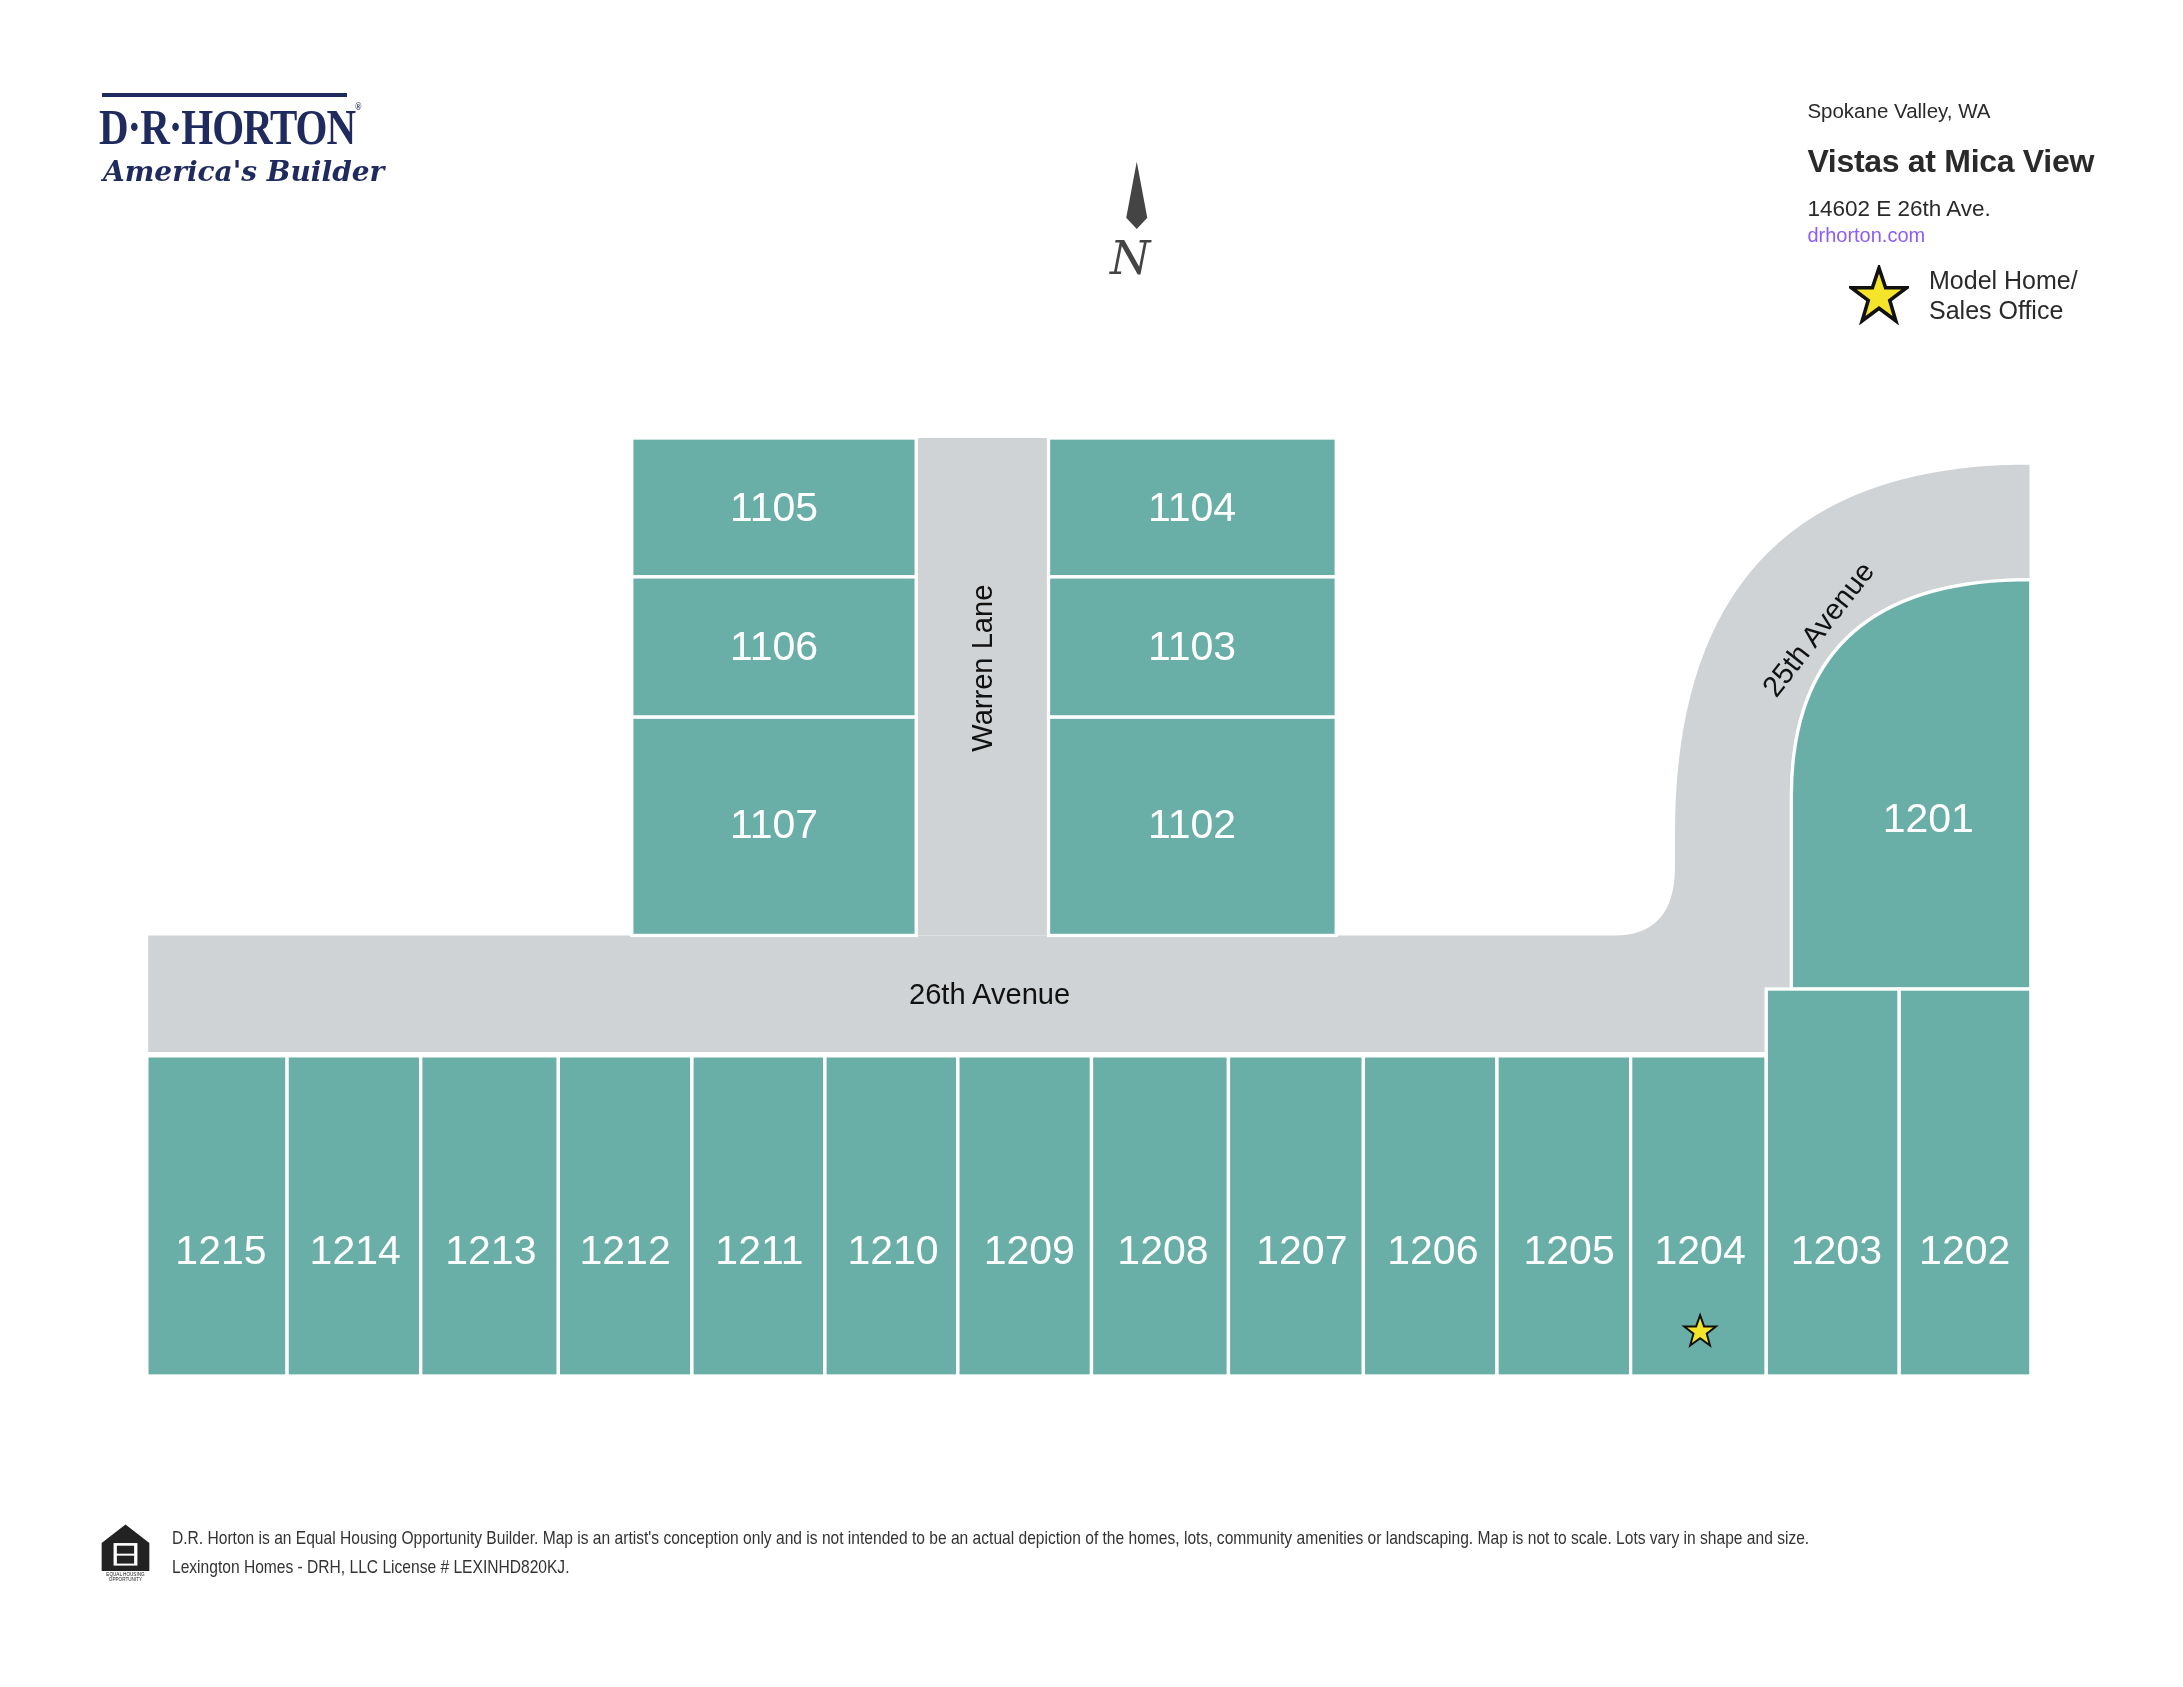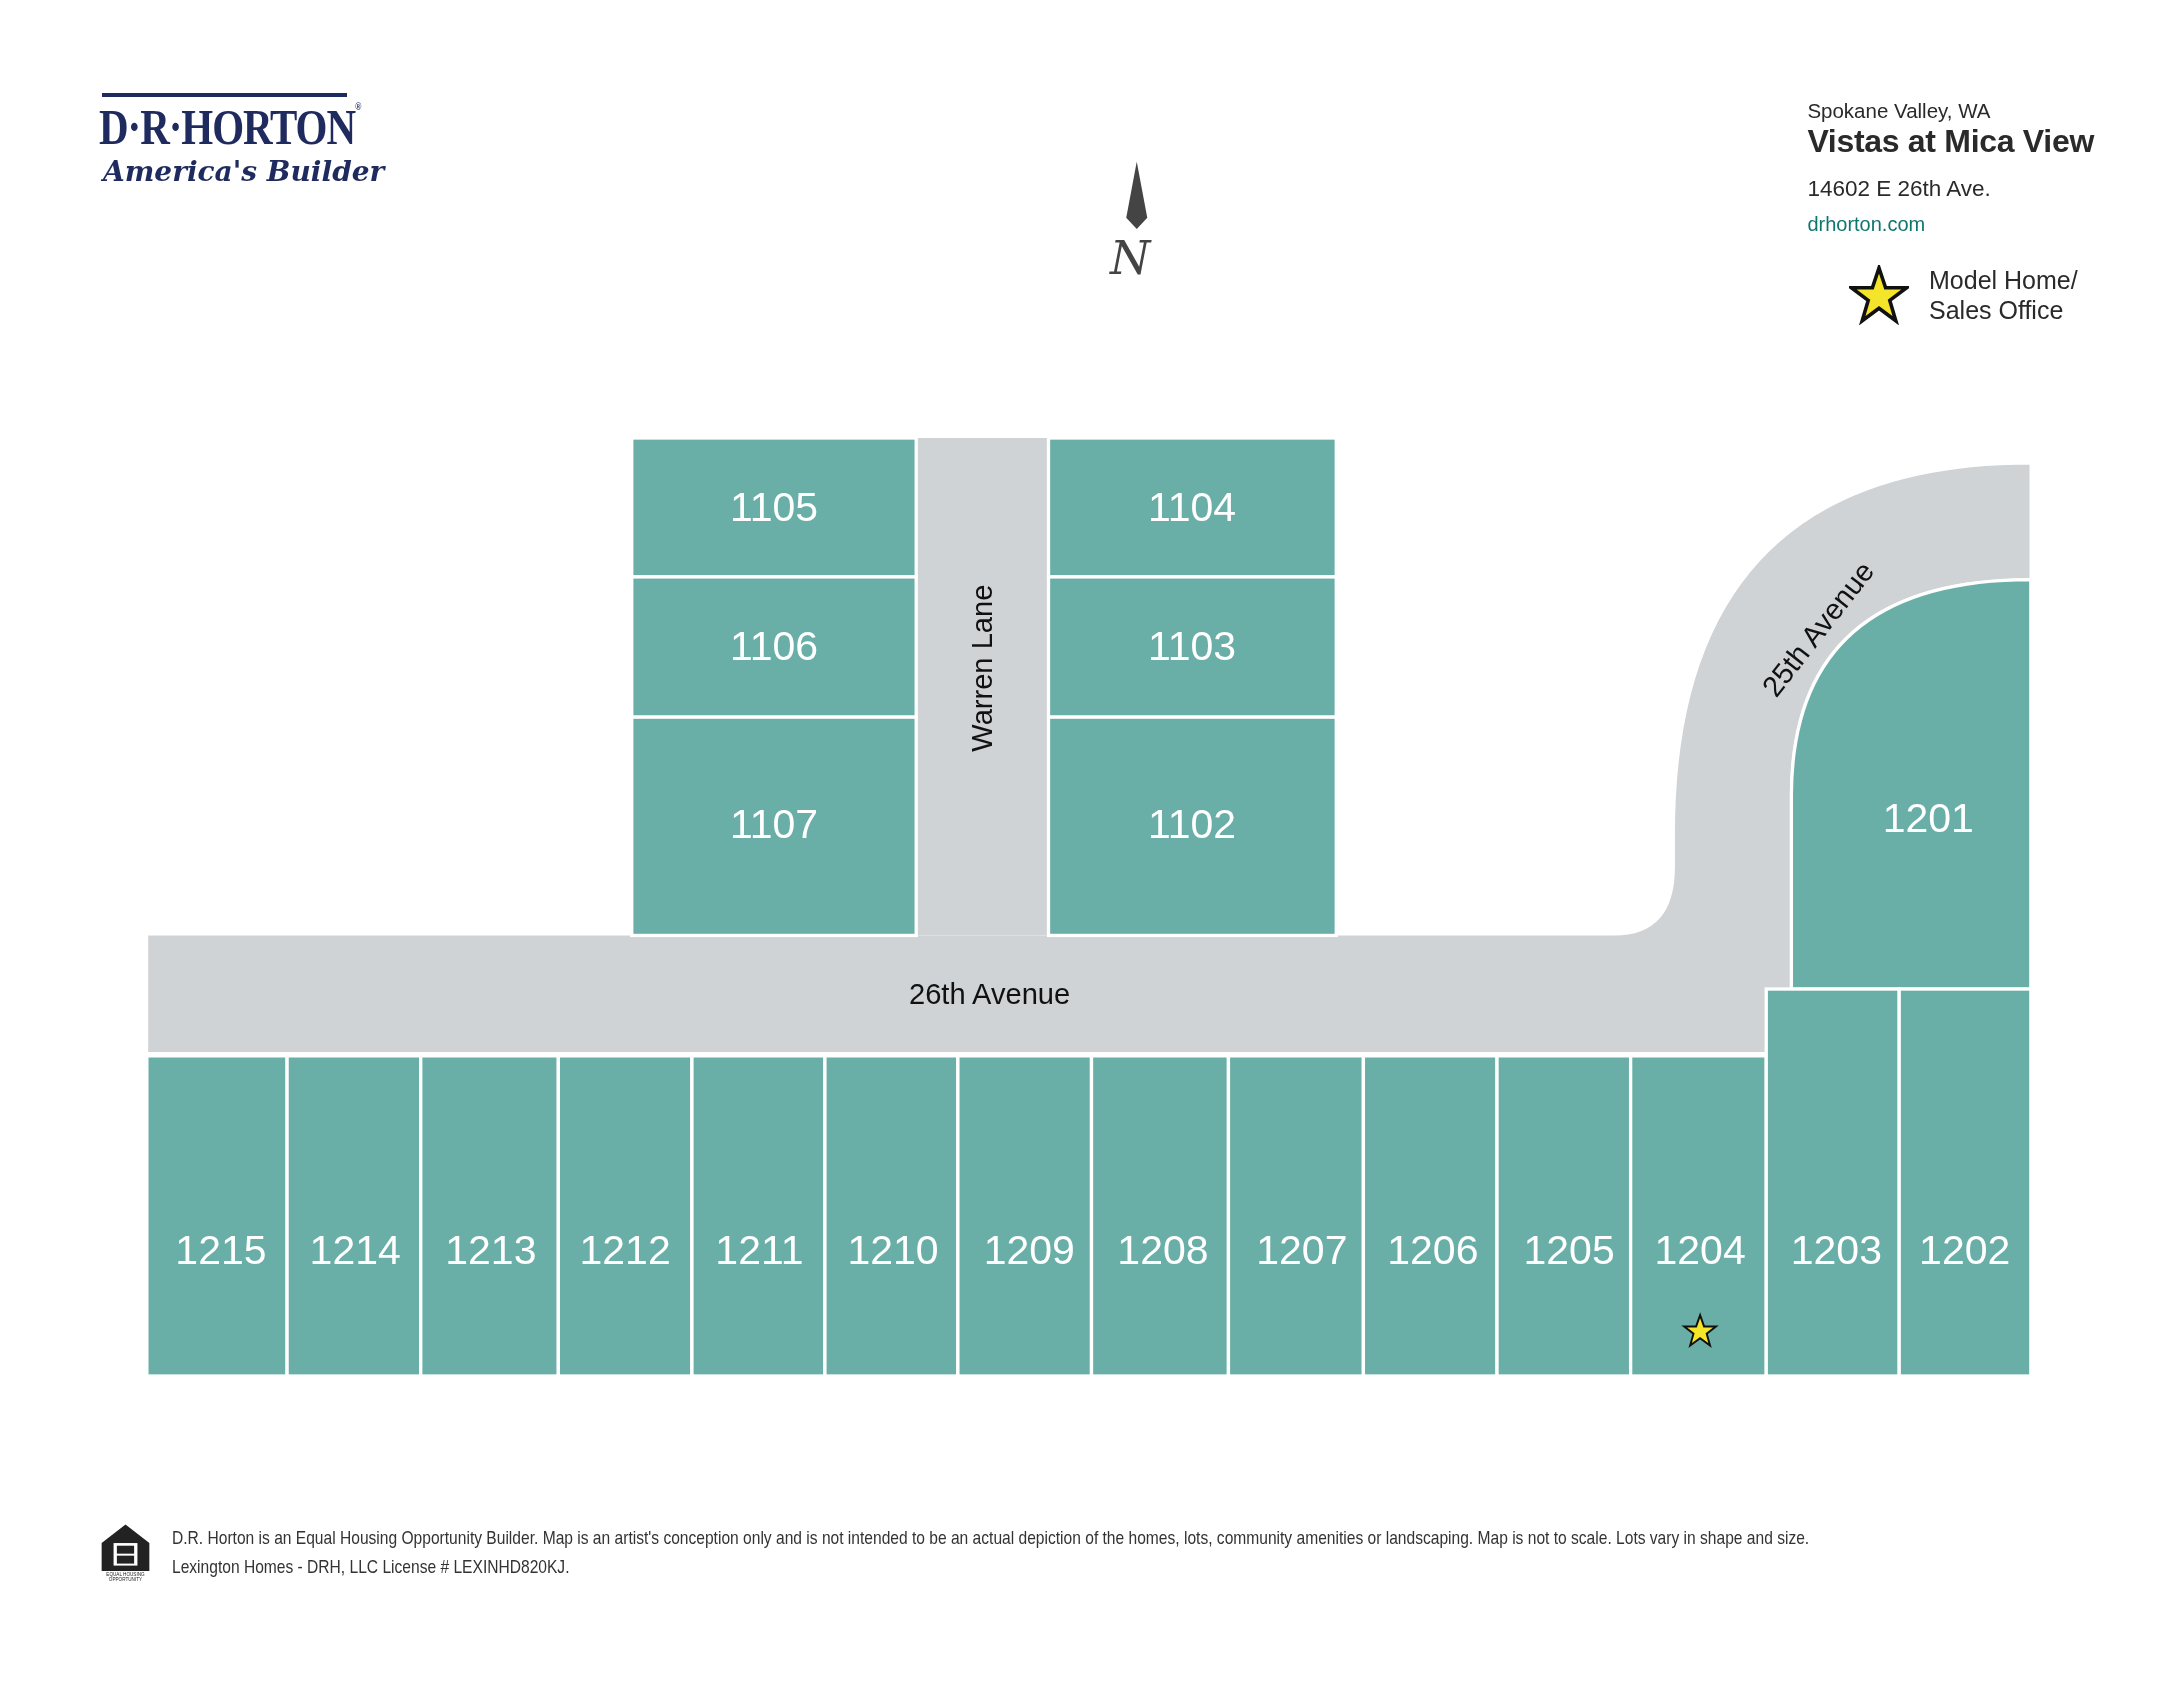--- a/index.html
+++ b/index.html
@@ -8,23 +8,23 @@
   .logo { position:absolute; left:99px; top:93px; width:265px; }
   .logo-rule { height:4px; background:#1f2b5e; width:245px; margin-left:3.3px; }
   .logo-main { font-family:"Liberation Serif", serif; font-weight:bold; color:#1f2b5e;
                font-size:50px; letter-spacing:-1.3px; line-height:1; margin-top:5.3px;
                transform:scaleX(0.82); transform-origin:left; white-space:nowrap; }
   .logo-main sup { font-size:10.6px; vertical-align:top; }
   .logo-tag { font-family:"DejaVu Serif", serif; font-style:italic; font-weight:bold;
               color:#1f2b5e; font-size:28px; margin-top:2.6px; margin-left:4px; white-space:nowrap; }
   .info { position:absolute; right:89px; top:99px; }
   .info .city { font-size:20.5px; color:#2a2a2a; }
-  .info .title { font-size:32px; font-weight:bold; color:#2a2a2a; margin-top:0; letter-spacing:-0.3px; }
+  .info .title { font-size:32px; font-weight:bold; color:#2a2a2a; margin-top:20px; letter-spacing:-0.3px; }
   .info .addr { font-size:22.5px; color:#2a2a2a; margin-top:16px; }
-  .info .web { font-size:20px; color:#0f766e; margin-top:11px; }
+  .info .web { font-size:20px; color:#8b5cf6; margin-top:2px; }
   .legend { position:absolute; left:1849px; top:265px; display:flex; align-items:flex-start; }
   .legend .label { font-size:25px; color:#2a2a2a; line-height:30px; margin-left:20px; }
   .compass { position:absolute; left:1092px; top:155px; }
   .map { position:absolute; left:0; top:0; }
   .footer { position:absolute; left:99px; top:1523px; display:flex; }
   .footer .eho { width:53px; margin-right:20px; }
   .footer .text { font-size:19px; color:#333; line-height:29px;
                   transform:scaleX(0.82); transform-origin:left; white-space:nowrap; }
 </style>
 </head>

